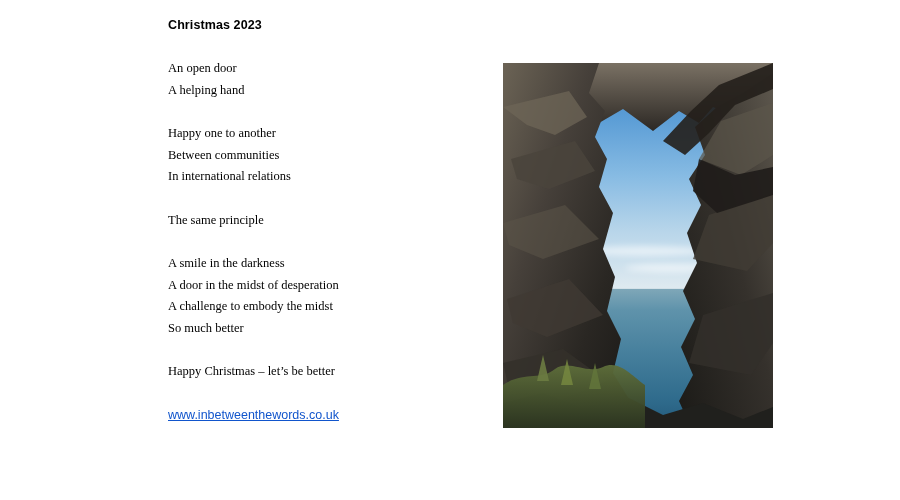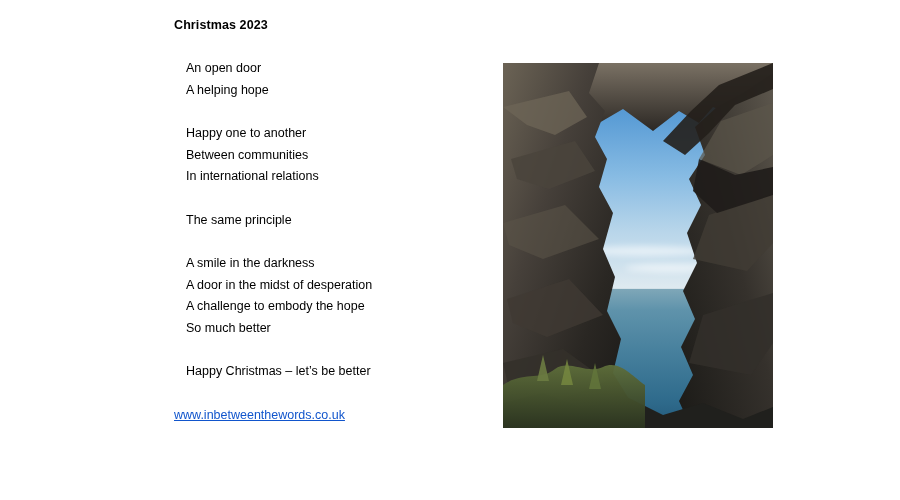--- a/index.html
+++ b/index.html
@@ -14,33 +14,34 @@
     color: #000000;
     overflow: hidden;
   }
   .page {
     position: relative;
     width: 900px;
     height: 500px;
   }
   .poem {
     position: absolute;
-    left: 174px;
+    left: 168px;
     top: 15px;
     width: 300px;
   }
   .poem-title {
     font-size: 12.5px;
     font-weight: bold;
     line-height: 21px;
     margin: 0 0 22px 0;
     letter-spacing: 0.1px;
   }
   .stanza {
-    margin: 0 0 22px 12px;
+    margin: 0 0 22px 0;
+    font-family: Liberation Serif, serif;
   }
   .stanza:last-child {
     margin-bottom: 0;
   }
   .line {
     font-size: 12.5px;
     line-height: 21.5px;
     white-space: nowrap;
   }
   .link-wrap {
@@ -117,37 +118,37 @@
 </head>
 <body>
 
 <div class="page">
 
   <div class="poem">
     <div class="poem-title">Christmas 2023</div>
 
     <div class="stanza">
       <div class="line">An open door</div>
-      <div class="line">A helping hope</div>
+      <div class="line">A helping hand</div>
     </div>
 
     <div class="stanza">
       <div class="line">Happy one to another</div>
       <div class="line">Between communities</div>
       <div class="line">In international relations</div>
     </div>
 
     <div class="stanza">
       <div class="line">The same principle</div>
     </div>
 
     <div class="stanza">
       <div class="line">A smile in the darkness</div>
       <div class="line">A door in the midst of desperation</div>
-      <div class="line">A challenge to embody the hope</div>
+      <div class="line">A challenge to embody the midst</div>
       <div class="line">So much better</div>
     </div>
 
     <div class="stanza">
       <div class="line">Happy Christmas – let’s be better</div>
     </div>
 
     <div class="link-wrap">
       <a class="site-link" href="#">www.inbetweenthewords.co.uk</a>
     </div>

